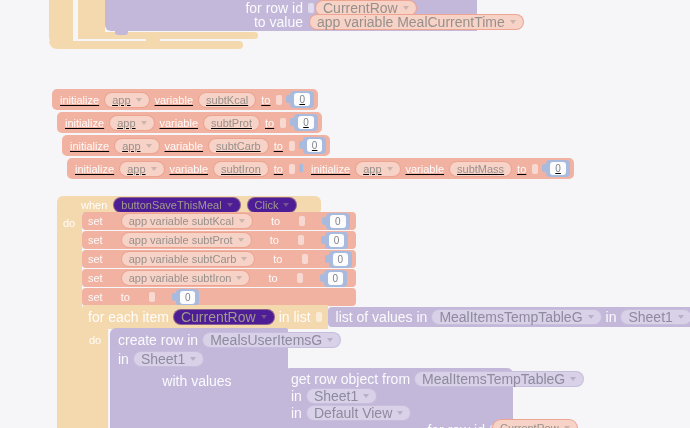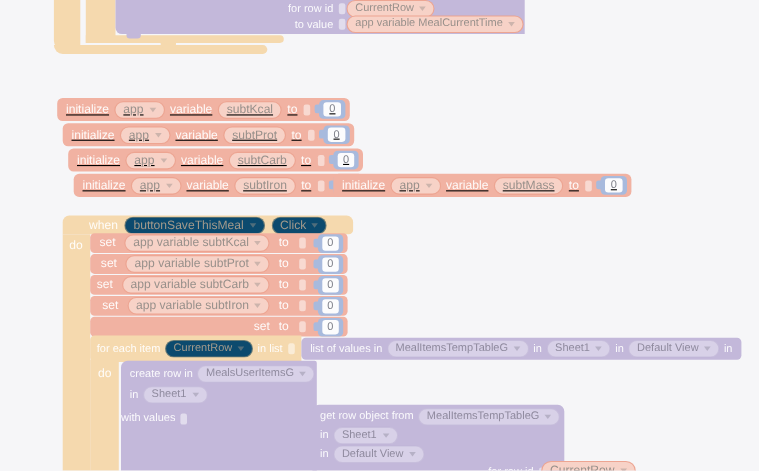--- a/index.html
+++ b/index.html
@@ -16,43 +16,43 @@
   .lav{background:#c3b8da;}
   
   .blkrow{display:flex;align-items:center;white-space:nowrap;}
   .lbl{color:rgba(255,255,255,.93);}
   
   .pill{
     display:inline-flex;align-items:center;
     border-radius:9px;padding:1px 7px;line-height:12px;
     white-space:nowrap;
   }
-  .pill-cream{background:#0c4a6e;color:#a39a8c;border:1px solid rgba(222,184,128,.45);}
+  .pill-cream{background:#4c1d95;color:#a39a8c;border:1px solid rgba(222,184,128,.45);}
   .pill-salmon{background:#f7d2c7;color:#98908b;border:1px solid rgba(233,150,128,.75);}
   .pill-lav{background:#d8d1e8;color:#8f8a9e;border:1px solid rgba(169,156,198,.35);}
   .arr{display:inline-block;width:0;height:0;margin-left:5px;
        border-left:3px solid transparent;border-right:3px solid transparent;
        border-top:4px solid currentColor;opacity:.45;}
   
   .num{position:relative;display:inline-flex;align-items:center;justify-content:center;
        background:#a8badd;border-radius:4px;padding:2px 4px;margin-left:2px;}
   .num::before{content:"";position:absolute;left:-4px;top:4px;width:5px;height:8px;
        background:#a8badd;border-radius:2px 0 0 2px;}
   .numpill{background:#fcfcfd;border-radius:3px;padding:0 5px;color:#7f818a;
        font-size:10px;line-height:13px;}
   
   .plug{display:inline-block;width:6px;height:10px;border-radius:2px;
         background:rgba(255,255,255,.5);margin:0 1px;}
   
   .init{height:21px;border-radius:5px;display:flex;align-items:center;
         gap:5px;padding:0 4px 0 8px;text-decoration:underline;}
   
   .setrow{height:18px;border-radius:4px;display:flex;align-items:center;
-        gap:8px;padding:0 4px 0 6px;margin-bottom:1px;justify-content:flex-end;}
-  .small{font-size:10px;}
+        gap:18px;padding:0 4px 0 6px;margin-bottom:1px;}
+  .small{font-size:14px;}
 </style>
 </head>
 <body>
 
 <div id="canvas">
 
   <div class="abs tan" style="left:49px;top:0;width:24px;height:45px;border-bottom-left-radius:8px;"></div>
   <div class="abs tan" style="left:49px;top:41px;width:194px;height:8px;border-radius:0 4px 4px 8px;"></div>
 
   <div class="abs tan" style="left:78px;top:0;width:27px;height:39px;"></div>
@@ -274,21 +274,21 @@
           <i class="arr"></i>
         </span>
     </div>
     <div class="blkrow small" style="padding-left:8px;gap:4px;height:16px;margin-top:3px;">
       <span class="lbl">in</span>
       <span class="pill pill-lav">
           <span>Sheet1</span>
           <i class="arr"></i>
         </span>
     </div>
-    <div class="blkrow small" style="justify-content:flex-start;padding-right:4px;gap:4px;height:15px;margin-top:6px;">
+    <div class="blkrow small" style="justify-content:space-between;padding-right:4px;gap:4px;height:15px;margin-top:6px;flex-direction:column;">
       <span class="lbl">with values</span>
       <span class="plug"></span>
     </div>
   </div>
 
   <div class="abs lav" style="left:284px;top:368px;width:229px;height:60px;border-radius:6px 6px 0 0;box-sizing:border-box;padding-top:3px;">
     <div class="blkrow small" style="padding-left:7px;gap:4px;height:15px;">
       <span class="lbl">get row object from</span>
       <span class="pill pill-lav">
           <span>MealItemsTempTableG</span>

